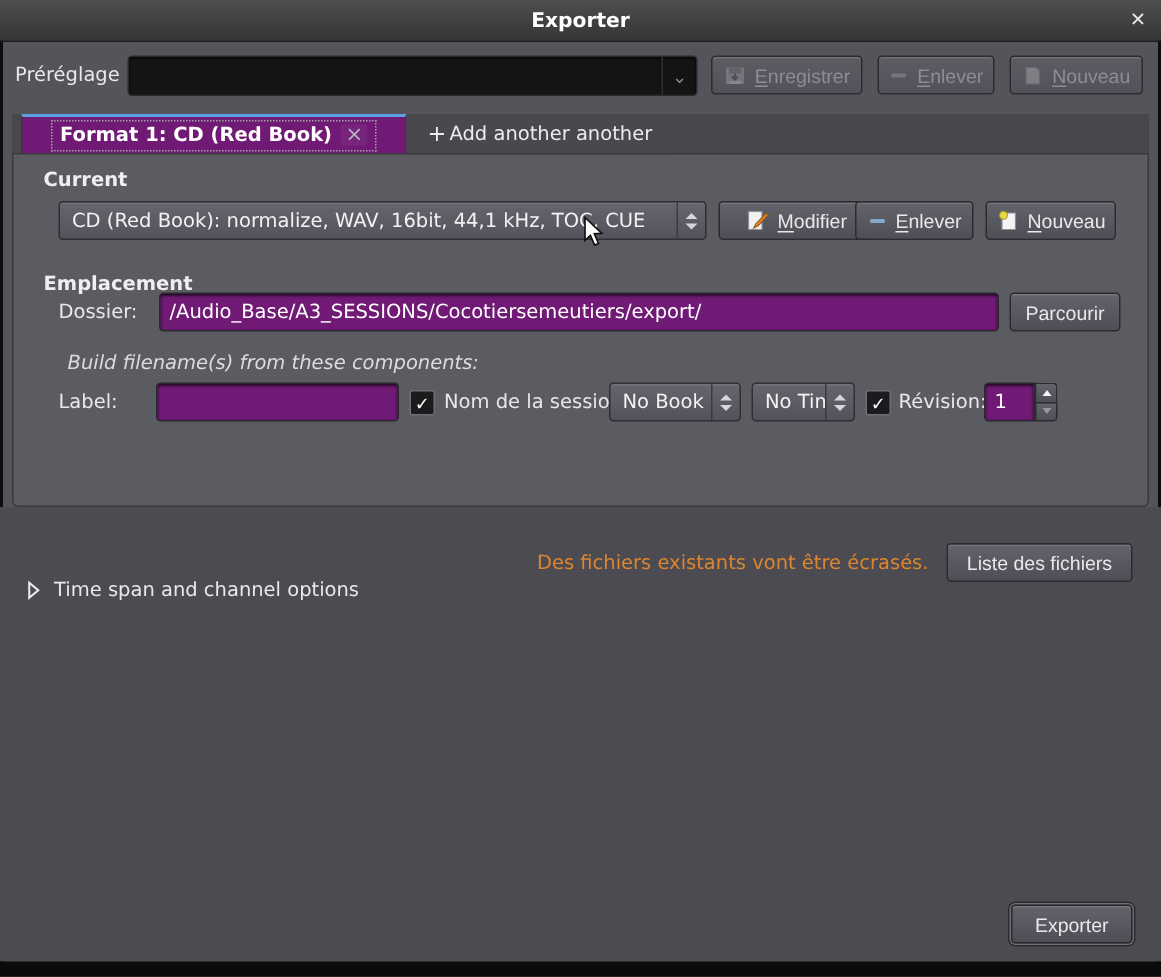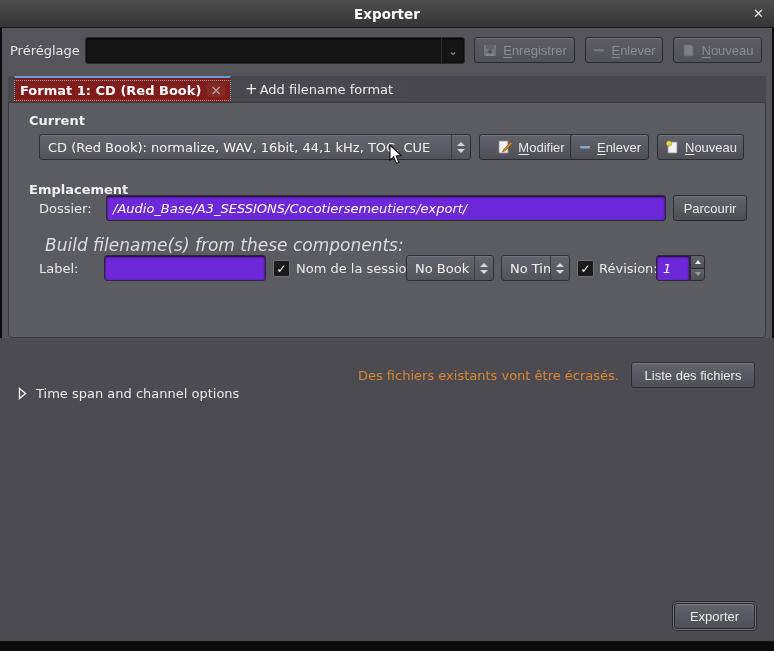--- a/index.html
+++ b/index.html
@@ -18,54 +18,54 @@
     color:#e6e6e6;font-size:13px;font-weight:bold;cursor:default;}
   
   .btn{display:inline-flex;align-items:center;justify-content:center;gap:5px;
     background:linear-gradient(#63636b,#4e4e56);
     border:1px solid #2c2c30;border-radius:3px;
     box-shadow:inset 0 1px 0 rgba(255,255,255,.13);
     color:#e9e9eb;font-size:13px;padding:0 10px;height:26px;box-sizing:border-box;white-space:nowrap;}
   .btn u{text-decoration:underline;text-underline-offset:2px;}
   .btn.disabled{color:#8d8d93;background:linear-gradient(#5c5c63,#52525a);}
   .btn.disabled svg{opacity:.45;}
-  .entry{background:#6d28d9;border:1px solid #2a2a2e;border-radius:3px;
+  .entry{background:#701a75;border:1px solid #2a2a2e;border-radius:3px;
     box-shadow:inset 0 1px 2px rgba(0,0,0,.8);color:#fff;
     display:flex;align-items:center;padding:0 6px;height:26px;box-sizing:border-box;
-    white-space:nowrap;overflow:hidden;font-style:italic;}
+    white-space:nowrap;overflow:hidden;}
   .combo{display:flex;align-items:center;background:linear-gradient(#65656d,#53535b);
     border:1px solid #2e2e33;border-radius:3px;box-shadow:inset 0 1px 0 rgba(255,255,255,.10);
     height:26px;box-sizing:border-box;color:#f2f2f4;}
   .combo .ctext{flex:1;padding:0 8px;white-space:nowrap;overflow:hidden;}
   .combo .spin{width:18px;height:100%;border-left:1px solid #3a3a3f;
     display:flex;flex-direction:column;align-items:center;justify-content:center;gap:3px;}
   .tri-up{width:0;height:0;border-left:4px solid transparent;border-right:4px solid transparent;border-bottom:4px solid #d6d6da;}
   .tri-dn{width:0;height:0;border-left:4px solid transparent;border-right:4px solid transparent;border-top:4px solid #d6d6da;}
   .checkbox{width:15px;height:15px;background:#1b1b1e;border:1px solid #6e6e74;border-radius:2px;
     display:inline-flex;align-items:center;justify-content:center;color:#fff;font-size:12px;font-weight:bold;line-height:1;}
   .lbl{color:#e8e8ea;}
   .heading{font-weight:bold;color:#efeff1;}
-  .italic{font-style:italic;color:#dcdcde;font-size:17px;}
+  .italic{font-style:italic;color:#dcdcde;font-size:13px;}
   
   .preset-row{position:absolute;left:0;top:37px;width:774px;height:27px;}
   .preset-label{position:absolute;left:10px;top:0;height:27px;display:flex;align-items:center;}
   .preset-combo{position:absolute;left:85px;top:0;width:380px;height:27px;display:flex;
     background:#141414;border:1px solid #2a2a2e;border-radius:3px;box-sizing:border-box;
     box-shadow:inset 0 1px 2px rgba(0,0,0,.8);}
   .preset-combo .ctext{flex:1;}
   .preset-combo .arrow{width:22px;border-left:1px solid #2e2e33;display:flex;align-items:center;justify-content:center;color:#8e8e94;font-size:12px;}
   .preset-btn-save{position:absolute;left:474px;top:0;width:101px;}
   .preset-btn-remove{position:absolute;left:585px;top:0;width:78px;}
   .preset-btn-new{position:absolute;left:673px;top:0;width:89px;}
   
   .notebook{position:absolute;left:8px;top:76px;width:758px;height:262px;}
   .tabstrip{position:absolute;left:0;top:0;width:758px;height:26px;background:#47474c;display:flex;}
-  .tab-active{margin-left:6px;height:26px;background:#7f1d1d;border-top:2px solid #5ca0e2;
+  .tab-active{margin-left:6px;height:26px;background:#701a75;border-top:2px solid #5ca0e2;
     border-left:1px solid #38383d;border-right:1px solid #38383d;
-    display:flex;align-items:center;padding:0 0;box-sizing:border-box;}
+    display:flex;align-items:center;padding:0 20px;box-sizing:border-box;}
   .tab-focus{display:flex;align-items:center;gap:6px;outline:1px dotted #a2a2a8;padding:2px 5px;}
   .tab-active .tlabel{font-weight:bold;color:#fff;}
   .tab-close{color:#b4b4ba;font-size:14px;line-height:1;background:rgba(255,255,255,.05);
     border-radius:2px;padding:0 3px;}
   .tab-add{height:26px;display:flex;align-items:center;gap:2px;padding:0 14px;color:#ececee;background:#48484d;}
   .plus{font-size:15px;color:#ececee;}
   .page{position:absolute;left:0;top:26px;width:758px;height:236px;background:#5b5b62;
     border:1px solid #38383d;border-radius:0 0 4px 4px;box-sizing:border-box;}
   
   .fmt-heading{position:absolute;left:20px;top:10px;}
@@ -157,21 +157,21 @@
   <div class="notebook">
     <div class="tabstrip">
       <div class="tab-active">
         <span class="tab-focus">
           <span class="tlabel">Format 1: CD (Red Book)</span>
           <span class="tab-close">×</span>
         </span>
       </div>
       <div class="tab-add">
         <span class="plus">+</span>
-        <span>Add filename format</span>
+        <span>Add another another</span>
       </div>
     </div>
 
     <div class="page">
       <div class="heading fmt-heading">Current</div>
 
       <div class="combo fmt-combo">
         <span class="ctext">CD (Red Book): normalize, WAV, 16bit, 44,1 kHz, TOC, CUE</span>
         <span class="spin">
             <span class="tri-up"></span>

